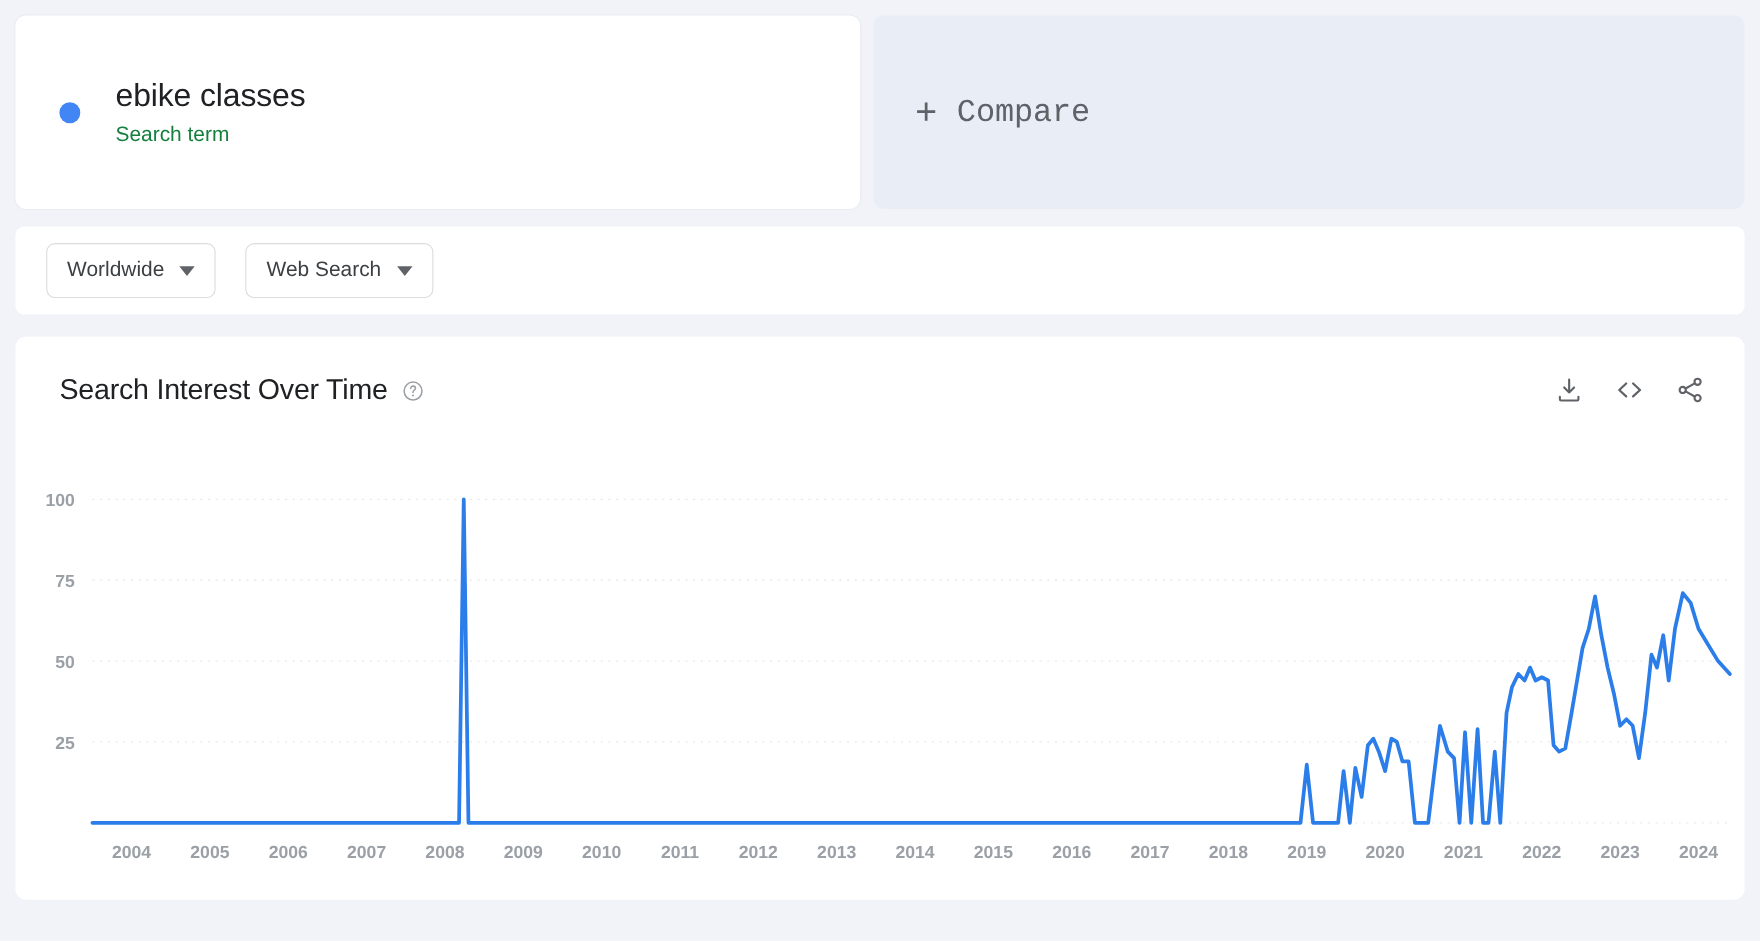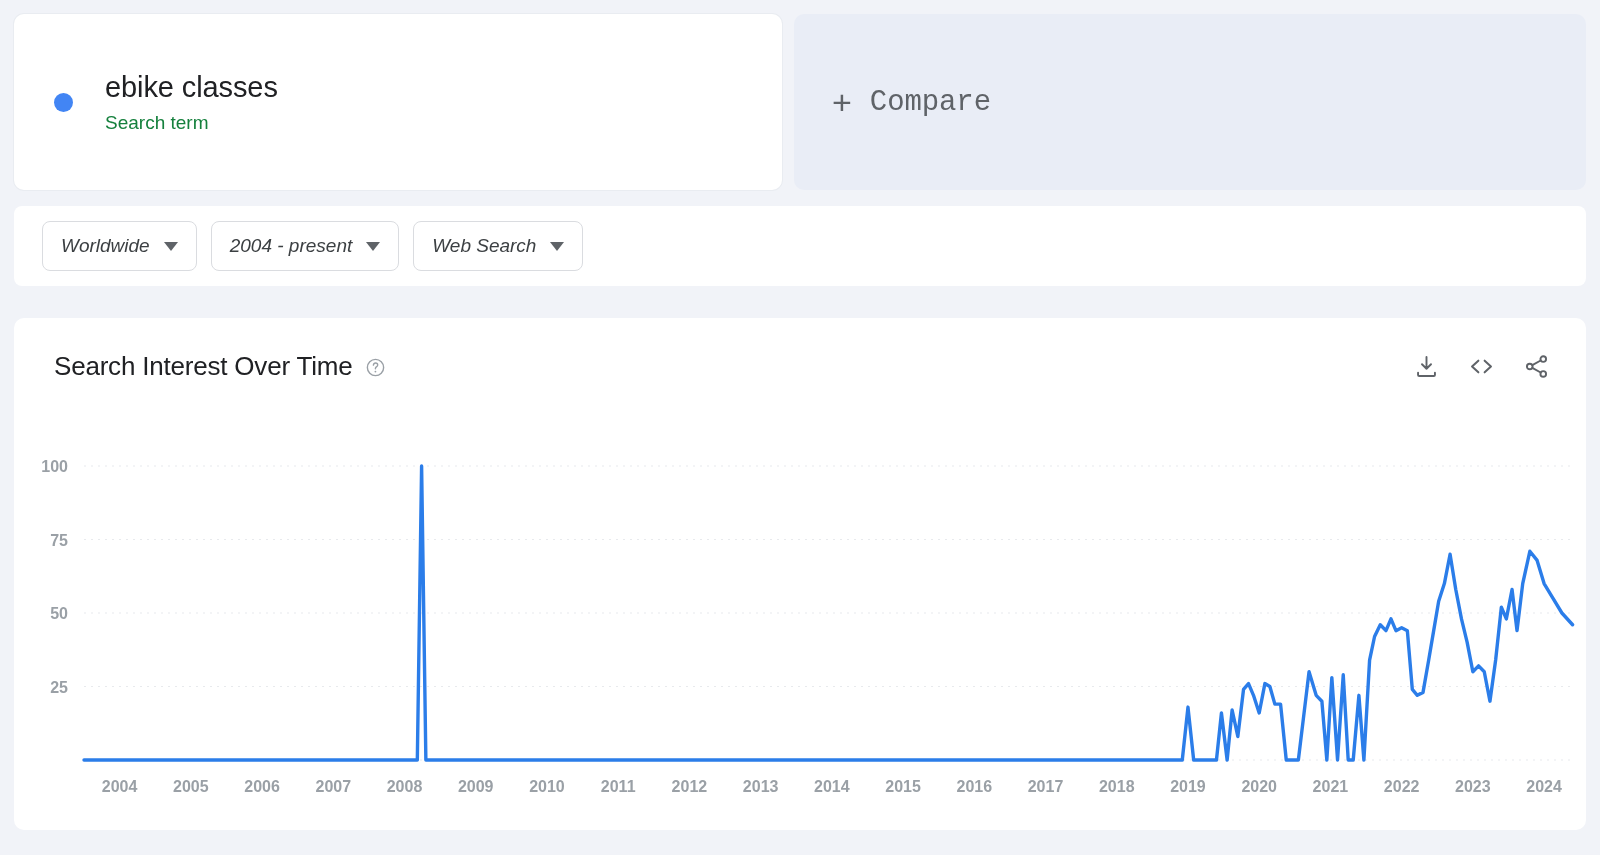--- a/index.html
+++ b/index.html
@@ -88,23 +88,22 @@
   .filter-bar {
     position: absolute;
     left: 14px; top: 206px;
     width: 1572px;
     height: 80px;
     background: #ffffff;
     border-radius: 8px;
     display: flex;
     align-items: center;
     padding-left: 28px;
-    gap: 14px;
-    box-sizing: border-box;
-    font-style: italic;
+    gap: 27px;
+    box-sizing: border-box;
   }
   .chip {
     height: 48px;
     border: 1px solid #dadce0;
     border-radius: 8px;
     background: #fff;
     display: flex;
     align-items: center;
     padding: 0 18px;
     gap: 14px;
@@ -119,21 +118,21 @@
     width: 0; height: 0;
     border-left: 7px solid transparent;
     border-right: 7px solid transparent;
     border-top: 9px solid #5f6368;
     flex: 0 0 auto;
   }
 
   
   .chart-card {
     position: absolute;
-    left: 14px; top: 318px;
+    left: 14px; top: 306px;
     width: 1572px;
     height: 512px;
     background: #ffffff;
     border-radius: 10px;
     box-sizing: border-box;
   }
   .chart-header {
     position: absolute;
     left: 0; top: 0;
     width: 100%;
@@ -204,24 +203,20 @@
     </div>
     <div class="compare-card">
       <div class="compare-plus">+</div>
       <div class="compare-label">Compare</div>
     </div>
   </div>
 
   <div class="filter-bar">
     <div class="chip">
       <span class="chip-label">Worldwide</span>
-      <span class="caret"></span>
-    </div>
-    <div class="chip">
-      <span class="chip-label">2004 - present</span>
       <span class="caret"></span>
     </div>
     <div class="chip">
       <span class="chip-label">Web Search</span>
       <span class="caret"></span>
     </div>
   </div>
 
   <div class="chart-card">
     <div class="chart-header">

